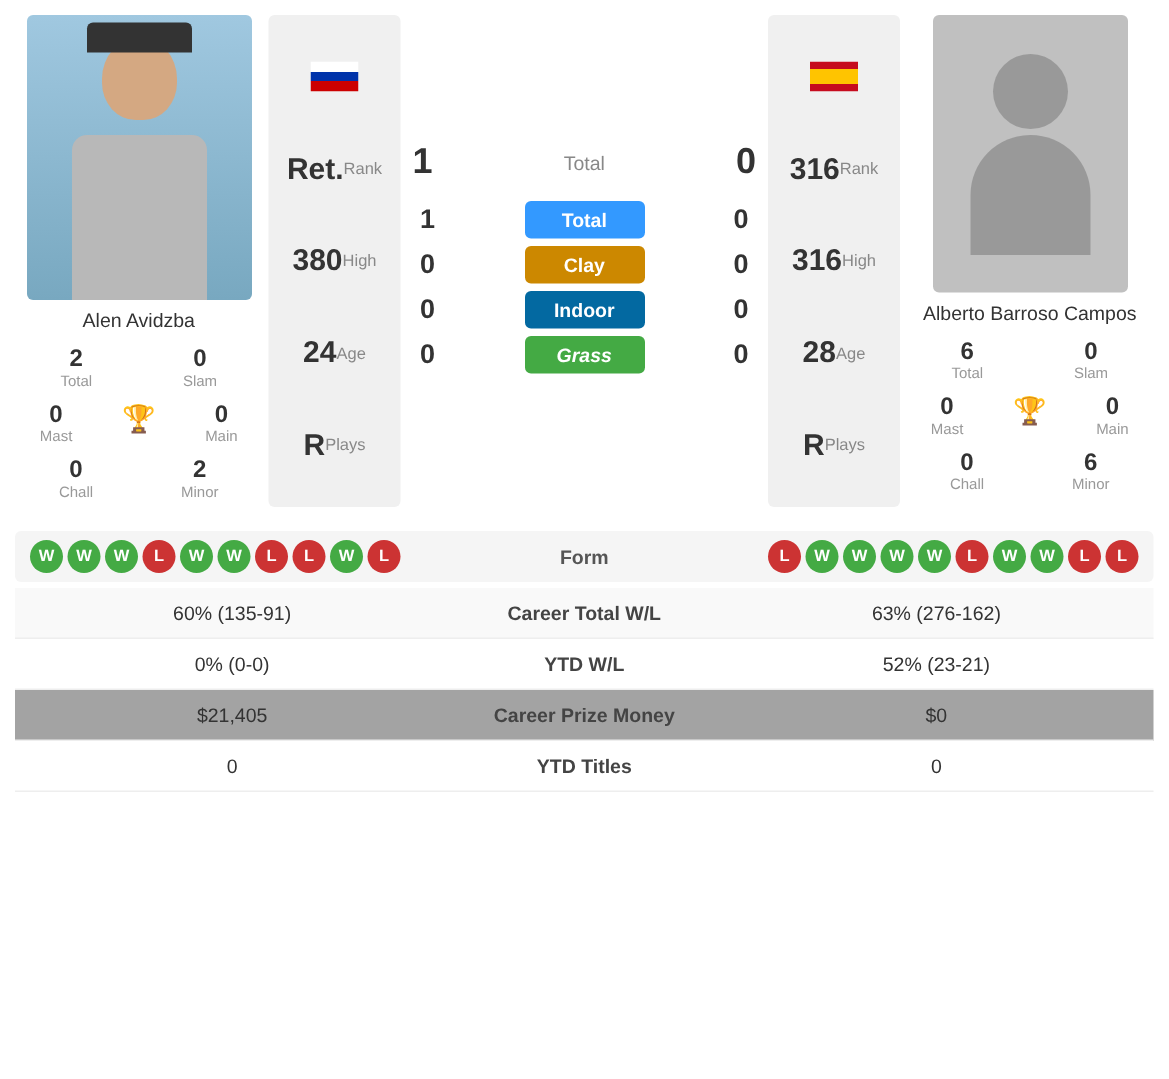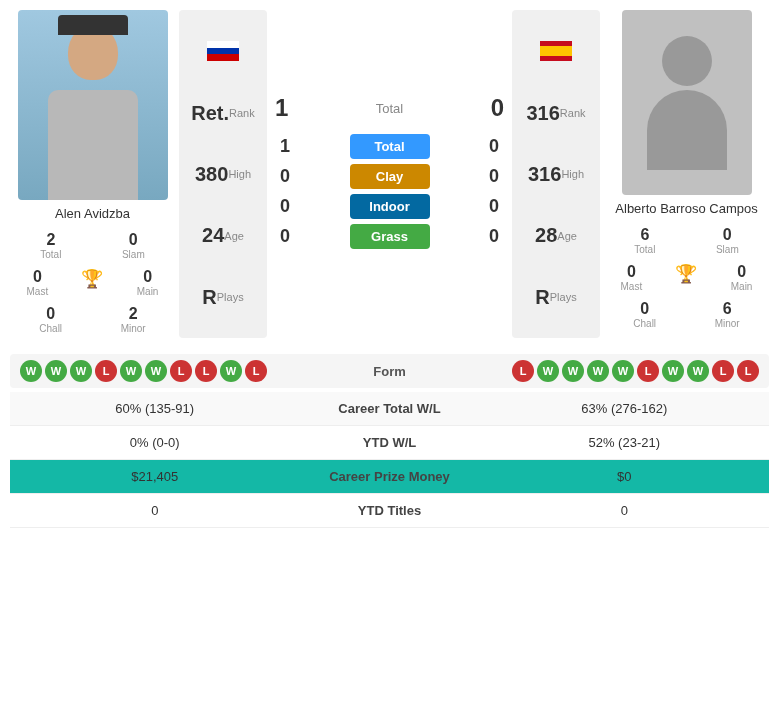--- a/index.html
+++ b/index.html
@@ -344,21 +344,21 @@
               <button style="background: rgb(204, 136, 0); color: rgb(255, 255, 255); border: none; border-radius: 4px; font-size: 13px; font-weight: bold; padding: 5px 16px; min-width: 80px; cursor: pointer;">Clay</button>
               <span style="font-size: 18px; font-weight: bold; color: rgb(51, 51, 51); width: 20px; text-align: center;">0</span>
             </div>
             <div style="display: flex; align-items: center; justify-content: space-between; margin-bottom: 5px; padding: 0px 4px;">
               <span style="font-size: 18px; font-weight: bold; color: rgb(51, 51, 51); width: 20px; text-align: center;">0</span>
               <button style="background: #0369a1; color: rgb(255, 255, 255); border: none; border-radius: 4px; font-size: 13px; font-weight: bold; padding: 5px 16px; min-width: 80px; cursor: pointer;">Indoor</button>
               <span style="font-size: 18px; font-weight: bold; color: rgb(51, 51, 51); width: 20px; text-align: center;">0</span>
             </div>
             <div style="display: flex; align-items: center; justify-content: space-between; margin-bottom: 5px; padding: 0px 4px;">
               <span style="font-size: 18px; font-weight: bold; color: rgb(51, 51, 51); width: 20px; text-align: center;">0</span>
-              <button style="background: rgb(68, 170, 68); color: rgb(255, 255, 255); border: none; border-radius: 4px; font-size: 13px; font-weight: bold; padding: 5px 16px; min-width: 80px; cursor: pointer;">Grass</button>
+              <button style="background: rgb(68, 170, 68); color: rgb(255, 255, 255); border: none; border-radius: 4px; font-size: 13px; font-weight: bold; padding: 5px 16px; min-width: 80px; cursor: pointer; font-style: italic;">Grass</button>
               <span style="font-size: 18px; font-weight: bold; color: rgb(51, 51, 51); width: 20px; text-align: center;">0</span>
             </div>
           </div>
       </div>
 
       <div class="rank-high-col">
 
         <div class="flag-container">
           <svg width="32" height="20" viewBox="0 0 32 20">
             <rect x="0" y="0" width="32" height="5" fill="#c60b1e"></rect>
@@ -465,21 +465,21 @@
   <div style="display: flex; align-items: center; padding: 9px 10px; border-bottom: 1px solid rgb(238, 238, 238); background: rgb(249, 249, 249);">
         <span style="flex: 1 1 0%; text-align: center; font-size: 13px; color: rgb(51, 51, 51);">60% (135-91)</span>
         <span style="width: 200px; text-align: center; font-size: 13px; font-weight: bold; color: rgb(68, 68, 68);">Career Total W/L</span>
         <span style="flex: 1 1 0%; text-align: center; font-size: 13px; color: rgb(51, 51, 51);">63% (276-162)</span>
       </div>
       <div style="display: flex; align-items: flex-end; padding: 9px 10px; border-bottom: 1px solid rgb(238, 238, 238); background: rgb(255, 255, 255);">
         <span style="flex: 1 1 0%; text-align: center; font-size: 13px; color: rgb(51, 51, 51);">0% (0-0)</span>
         <span style="width: 200px; text-align: center; font-size: 13px; font-weight: bold; color: rgb(68, 68, 68);">YTD W/L</span>
         <span style="flex: 1 1 0%; text-align: center; font-size: 13px; color: rgb(51, 51, 51);">52% (23-21)</span>
       </div>
-      <div style="display: flex; align-items: center; padding: 9px 10px; border-bottom: 1px solid rgb(238, 238, 238); background: #14b8a6;">
+      <div style="display: flex; align-items: center; padding: 9px 10px; border-bottom: 1px solid rgb(238, 238, 238); background: #a3a3a3;">
         <span style="flex: 1 1 0%; text-align: center; font-size: 13px; color: rgb(51, 51, 51);">$21,405</span>
         <span style="width: 200px; text-align: center; font-size: 13px; font-weight: bold; color: rgb(68, 68, 68);">Career Prize Money</span>
         <span style="flex: 1 1 0%; text-align: center; font-size: 13px; color: rgb(51, 51, 51);">$0</span>
       </div>
       <div style="display: flex; align-items: center; padding: 9px 10px; border-bottom: 1px solid rgb(238, 238, 238); background: rgb(255, 255, 255);">
         <span style="flex: 1 1 0%; text-align: center; font-size: 13px; color: rgb(51, 51, 51);">0</span>
         <span style="width: 200px; text-align: center; font-size: 13px; font-weight: bold; color: rgb(68, 68, 68);">YTD Titles</span>
         <span style="flex: 1 1 0%; text-align: center; font-size: 13px; color: rgb(51, 51, 51);">0</span>
       </div>
     </div>

